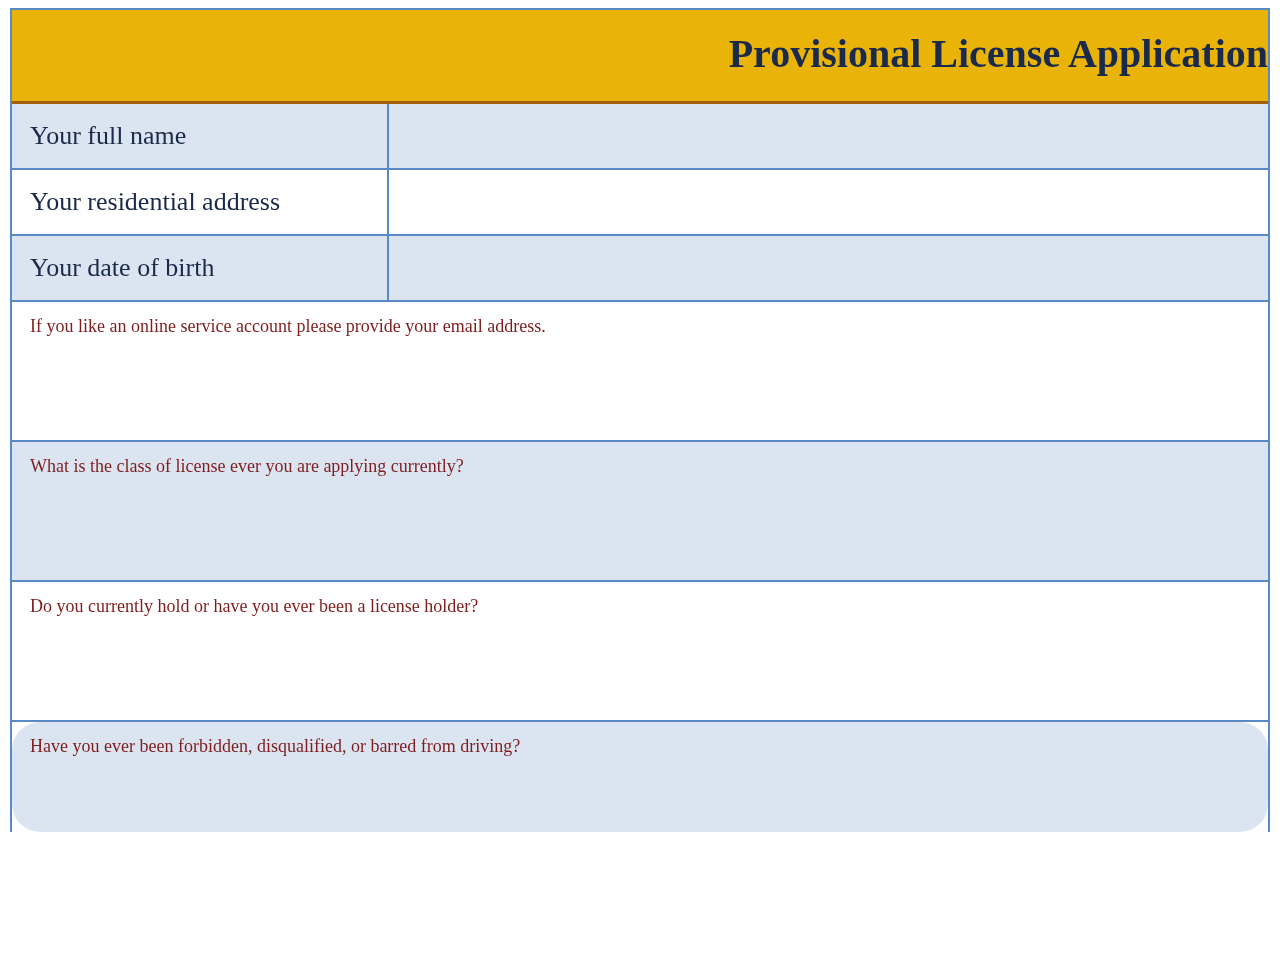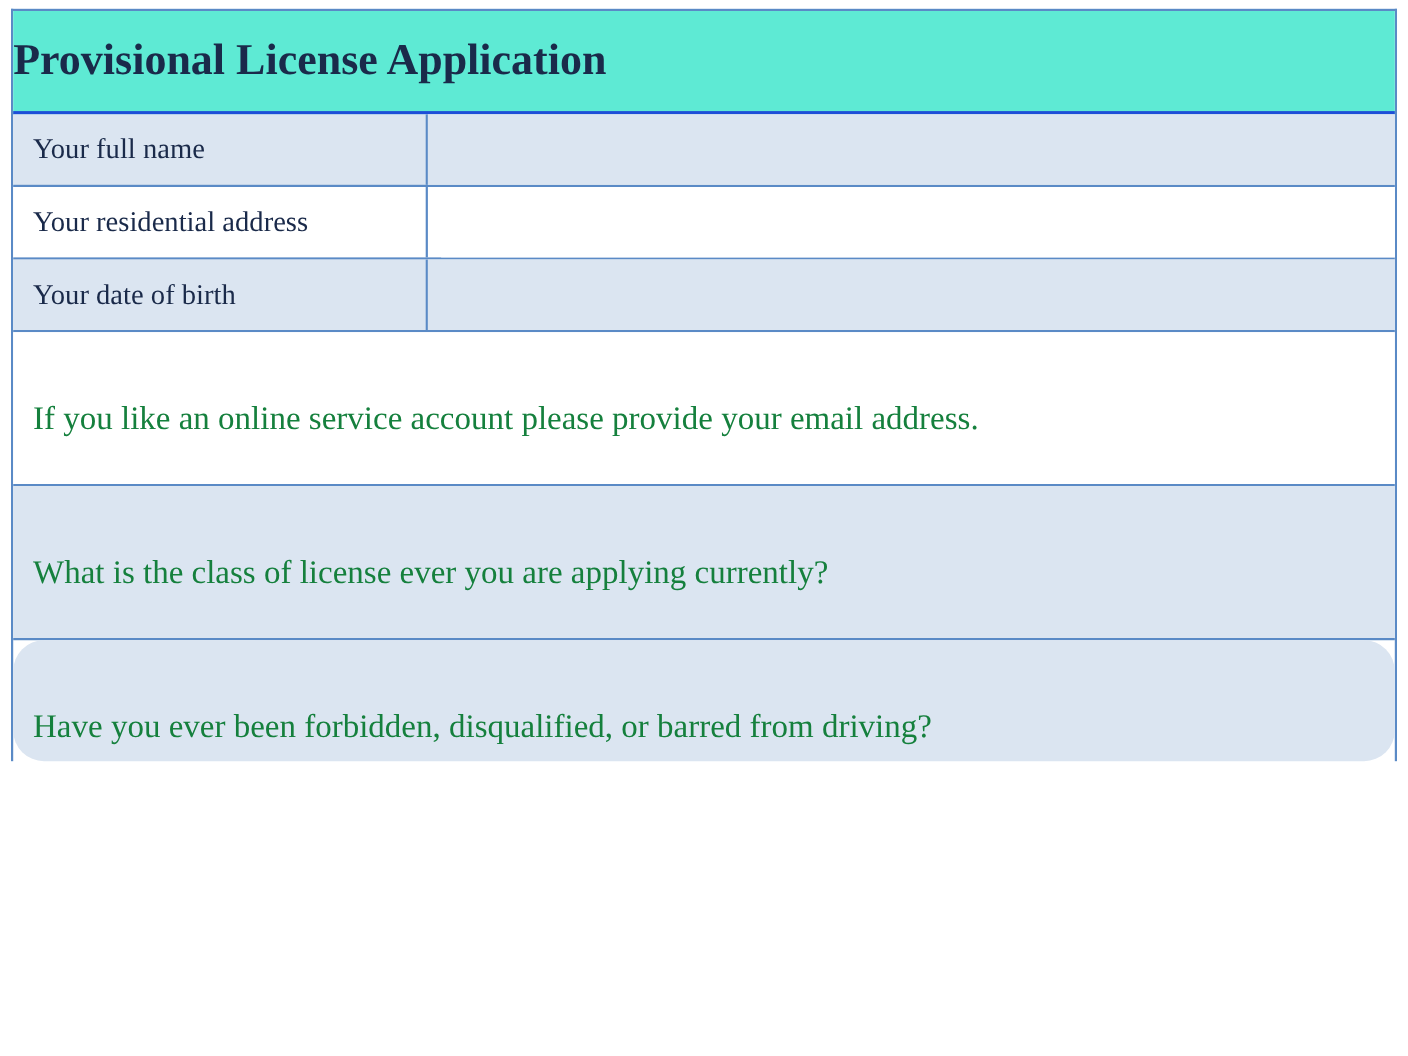--- a/index.html
+++ b/index.html
@@ -12,24 +12,24 @@
     overflow: hidden;
   }
   .form-container {
     width: 1260px;
     margin: 8px auto 0 auto;
     border: 2px solid #5a8ac6;
     border-bottom: none;
     box-sizing: border-box;
   }
   .header-row {
-    background: #5eead4;
-    text-align: left;
+    background: #eab308;
+    text-align: right;
     padding: 20px 0 24px 0;
-    border-bottom: 3px solid #1d4ed8;
+    border-bottom: 3px solid #a16207;
   }
   .header-row h1 {
     margin: 0;
     font-size: 40px;
     font-weight: bold;
     color: #1a2a4a;
   }
   .row {
     display: flex;
     border-bottom: 2px solid #5a8ac6;
@@ -49,23 +49,22 @@
     display: flex;
     align-items: center;
     box-sizing: border-box;
   }
   .input-cell {
     flex: 1;
   }
   .full-cell {
     flex: 1;
     padding: 14px 18px;
-    font-size: 30px;
-    color: #15803d;
-    margin-top: 48px;
+    font-size: 18px;
+    color: #7f1d1d;
   }
   .bg-light {
     background: #dbe5f1;
   }
   .bg-white {
     background: #ffffff;
     gap: 12px;
   }
   .last-row {
     border-bottom: none;
@@ -98,18 +97,21 @@
   </div>
 
   <div class="row row-lg bg-white">
     <div class="full-cell">If you like an online service account please provide your email address.</div>
   </div>
 
   <div class="row row-lg bg-light">
     <div class="full-cell">What is the class of license ever you are applying currently?</div>
   </div>
 
+  <div class="row row-lg bg-white">
+    <div class="full-cell">Do you currently hold or have you ever been a license holder?</div>
+  </div>
 
   <div class="row row-lg bg-light last-row">
     <div class="full-cell">Have you ever been forbidden, disqualified, or barred from driving?</div>
   </div>
 
 </div>
 
 </body></html>

